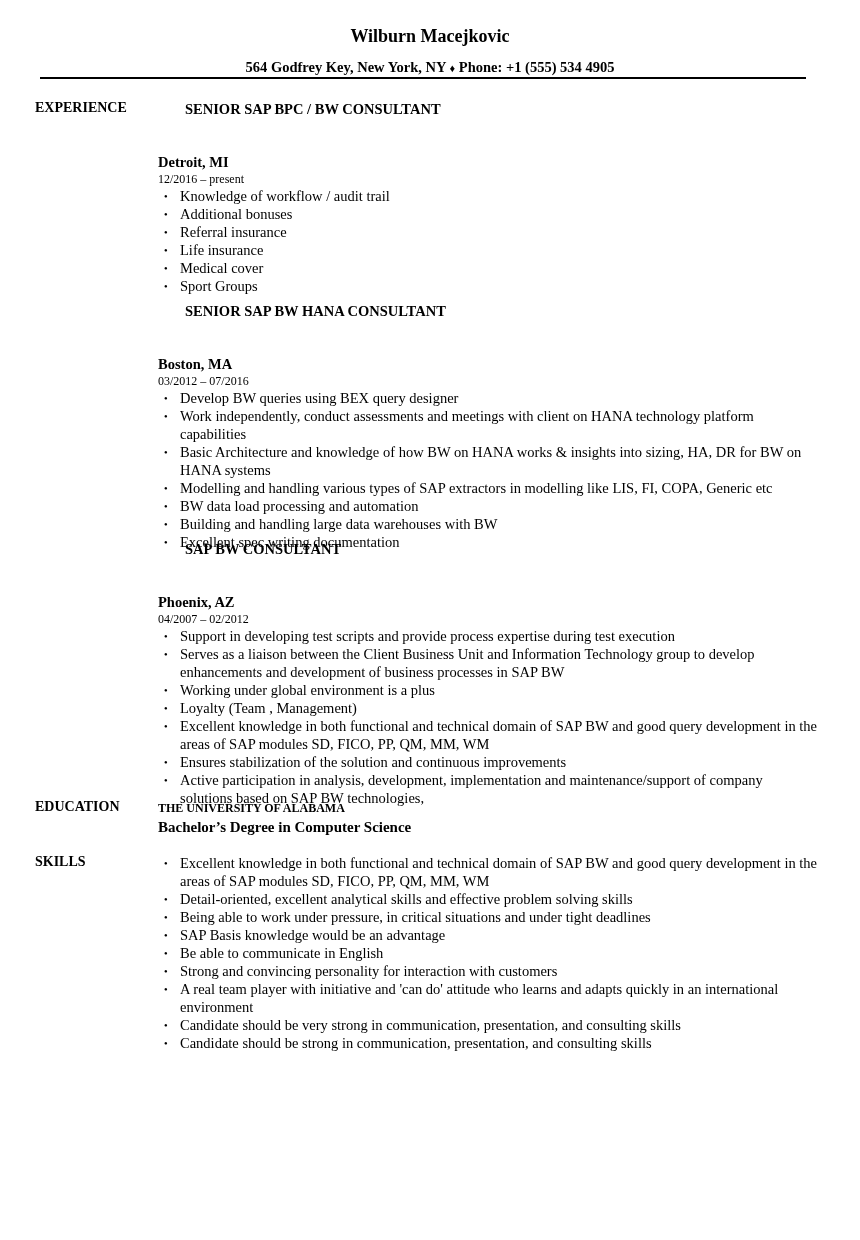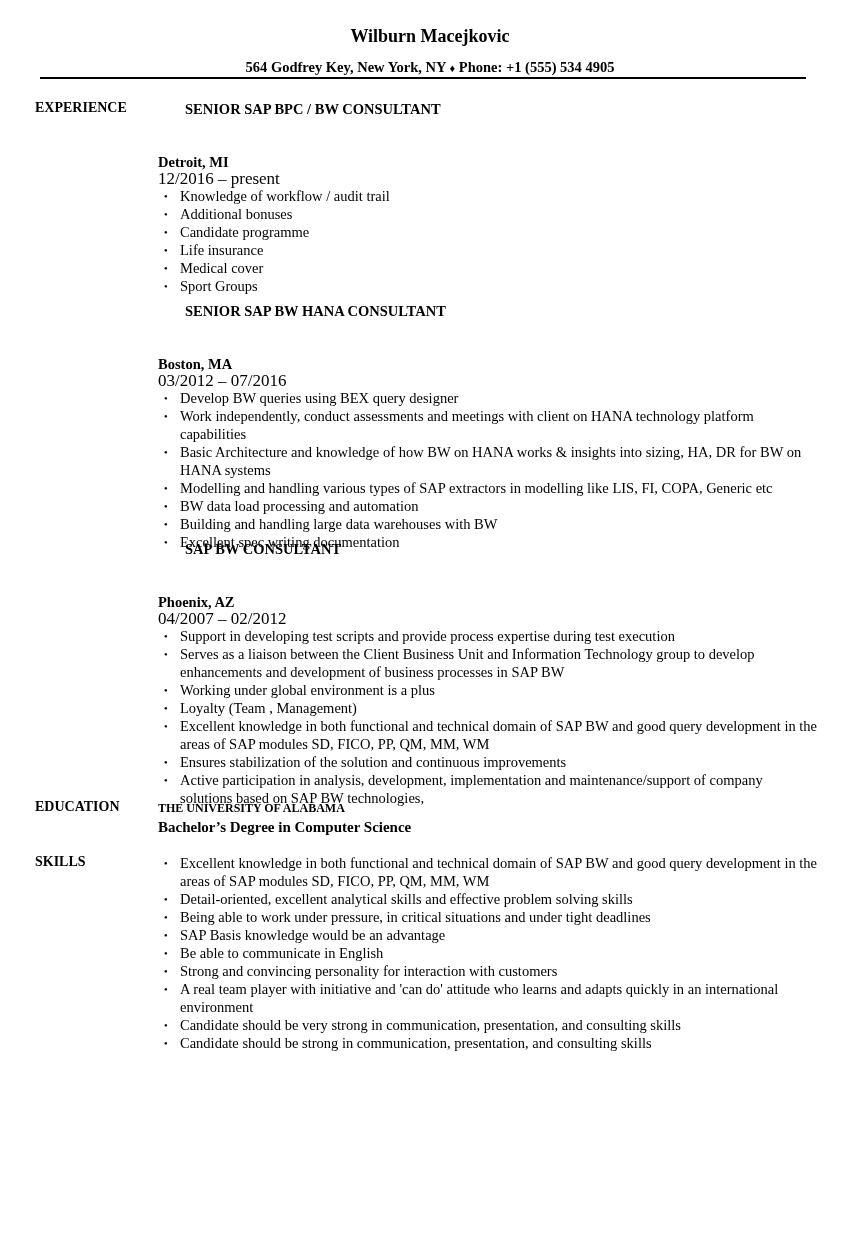--- a/index.html
+++ b/index.html
@@ -19,21 +19,21 @@
   .rule {
     position: absolute; top: 77px; left: 40px; width: 766px; height: 2px; background: #000;
   }
   .section { position: absolute; left: 0; width: 860px; }
   .sec-label {
     position: absolute; left: 35px; top: 0; font-weight: bold; font-size: 14px;
   }
   .sec-body { position: absolute; left: 158px; top: 0; width: 660px; }
   .job-title { font-weight: bold; font-size: 14.5px; line-height: 18px; height: 18px; margin-left: 27px; }
   .job-loc { font-weight: bold; font-size: 14.5px; line-height: 17px; height: 17px; margin-top: 36px; }
-  .job-date { font-size: 17px; line-height: 16px; height: 16px; }
+  .job-date { font-size: 12px; line-height: 16px; height: 16px; }
   ul.bullets { list-style: none; margin: 0; padding: 0; }
   ul.bullets li {
     position: relative; padding-left: 22px; line-height: 18px; font-size: 14.5px;
   }
   ul.bullets li .dot {
     position: absolute; left: 6px; top: 0; font-size: 11px; line-height: 18px;
   }
   .edu-school { font-weight: bold; font-size: 12px; line-height: 19px; }
   .edu-degree { font-weight: bold; font-size: 15px; line-height: 19px; }
   .job { position: absolute; left: 0; width: 660px; }
@@ -52,21 +52,21 @@
 <div class="section" style="top:100px;">
   <div class="sec-label">EXPERIENCE</div>
   <div class="sec-body">
     <div class="job" style="top:0px;">
         <div class="job-title">SENIOR SAP BPC / BW CONSULTANT</div>
         <div class="job-loc">Detroit, MI</div>
         <div class="job-date">12/2016 – present</div>
         <ul class="bullets">
           <li><span class="dot" style="font-size: 6px; top: 0px;">●</span><span>Knowledge of workflow / audit trail</span></li>
           <li><span class="dot" style="font-size: 6px; top: 0px;">●</span><span>Additional bonuses</span></li>
-          <li><span class="dot" style="font-size: 6px; top: 0px;">●</span><span>Candidate programme</span></li>
+          <li><span class="dot" style="font-size: 6px; top: 0px;">●</span><span>Referral insurance</span></li>
           <li><span class="dot" style="font-size: 6px; top: 0px;">●</span><span>Life insurance</span></li>
           <li><span class="dot" style="font-size: 6px; top: 0px;">●</span><span>Medical cover</span></li>
           <li><span class="dot" style="font-size: 6px; top: 0px;">●</span><span>Sport Groups</span></li>
         </ul>
       </div>
     <div class="job" style="top:202px;">
         <div class="job-title">SENIOR SAP BW HANA CONSULTANT</div>
         <div class="job-loc">Boston, MA</div>
         <div class="job-date">03/2012 – 07/2016</div>
         <ul class="bullets">

